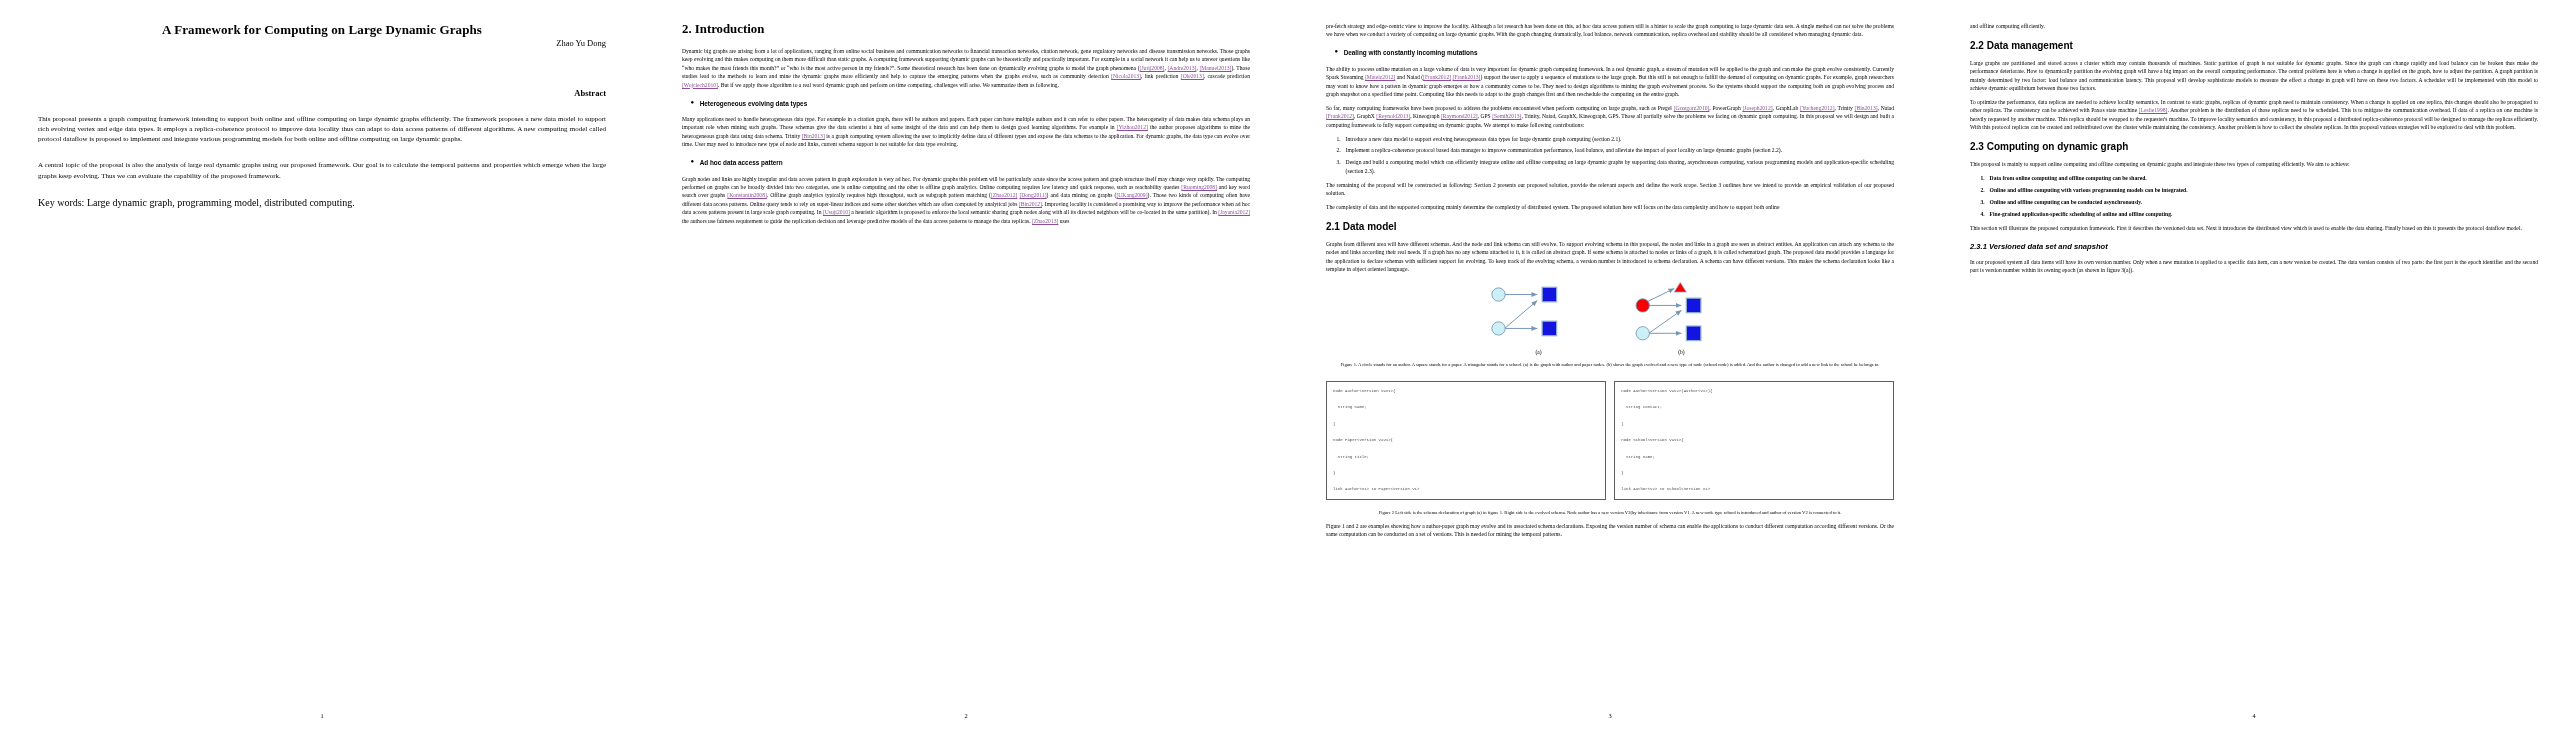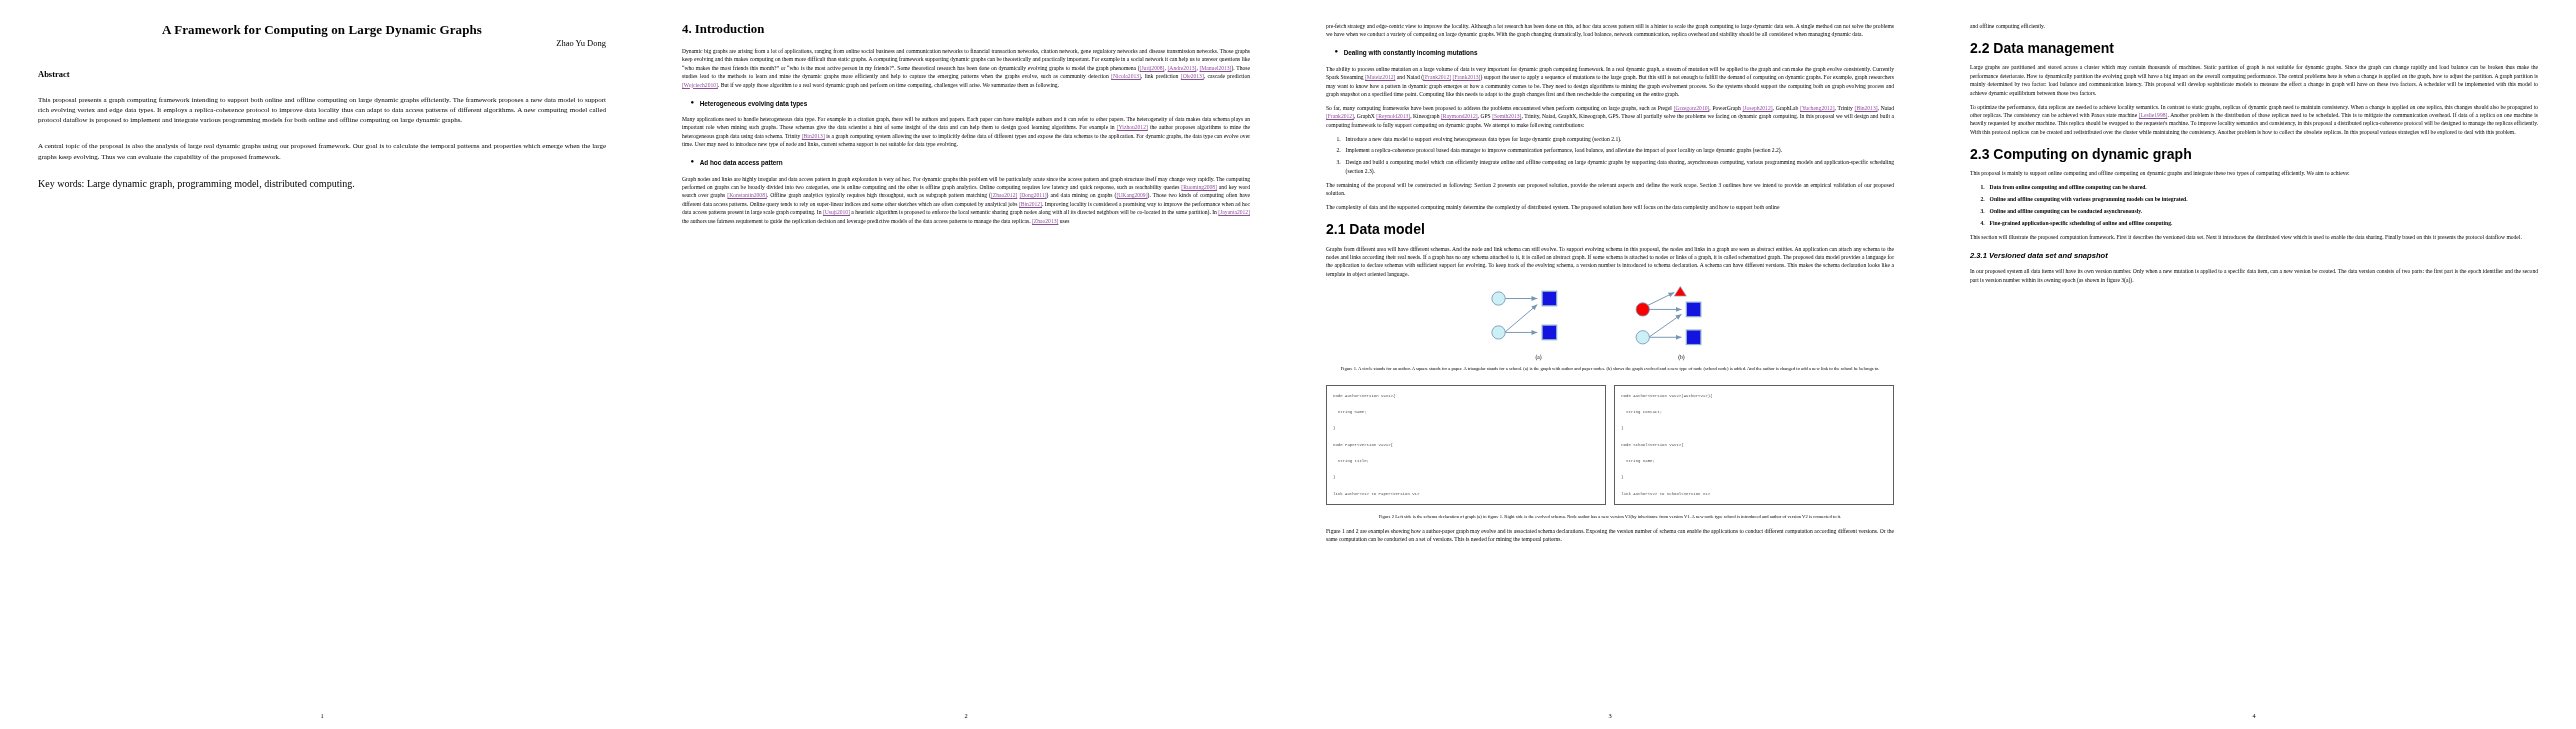--- a/index.html
+++ b/index.html
@@ -37,24 +37,24 @@
     text-align: center;
     font-weight: bold;
     font-size: 13px;
     letter-spacing: 0.1px;
   }
   .author {
     text-align: right;
     font-size: 8.5px;
   }
   .abstract-h {
-    text-align: left;
+    text-align: right;
     font-weight: bold;
     font-size: 8.5px;
-    margin-top: 21px;
+    margin-top: 40px;
   }
   .abs-p {
     font-size: 7px;
     line-height: 1.45;
     text-align: justify;
     margin-top: 16px;
   }
   .kw {
     font-size: 10px;
     margin-top: 16px;
@@ -67,21 +67,21 @@
     font-family: "Liberation Serif", serif;
     font-weight: bold;
     font-size: 12.8px;
     margin: 0 0 11px 0;
     line-height: 1.1;
   }
   h1.sec.tight { margin-top: 8.5px; }
   h2.sub {
     font-family: "Liberation Sans", sans-serif;
     font-weight: bold;
-    font-size: 14px;
+    font-size: 10px;
     margin: 9.7px 0 7.3px 0;
     line-height: 1.15;
   }
   h3.subsub {
     font-family: "Liberation Sans", sans-serif;
     font-weight: bold;
     font-size: 7.6px;
     margin: 8.5px 0 6px 0;
     font-style: italic;
   }
@@ -145,21 +145,21 @@
     <div class="title">A Framework for Computing on Large Dynamic Graphs</div>
     <div class="author">Zhao Yu Dong</div>
     <div class="abstract-h">Abstract</div>
     <div class="abs-p">This proposal presents a graph computing framework intending to support both online and offline computing on large dynamic graphs efficiently. The framework proposes a new data model to support rich evolving vertex and edge data types. It employs a replica-coherence protocol to improve data locality thus can adapt to data access patterns of different algorithms. A new computing model called protocol dataflow is proposed to implement and integrate various programming models for both online and offline computing on large dynamic graphs.</div>
     <div class="abs-p">A central topic of the proposal is also the analysis of large real dynamic graphs using our proposed framework. Our goal is to calculate the temporal patterns and properties which emerge when the large graphs keep evolving. Thus we can evaluate the capability of the proposed framework.</div>
     <div class="kw">Key words: Large dynamic graph, programming model, distributed computing.</div>
     <div class="page-num">1</div>
   </div>
 
   <div class="page">
-    <h1 class="sec">4. Introduction</h1>
+    <h1 class="sec">2. Introduction</h1>
     <div class="col-body">
 
       <p><span>Dynamic big graphs are arising from a lot of applications, ranging from online social business and communication networks to financial transaction networks, citation network, gene regulatory networks and disease transmission networks. Those graphs keep evolving and this makes computing on them more difficult than static graphs. A computing framework supporting dynamic graphs can be theoretically and practically important. For example in a social network it can help us to answer questions like “who makes the most friends this month?” or “who is the most active person in my friends?”. Some theoretical research has been done on dynamically evolving graphs to model the graph phenomena (</span><a class="cite" href="#">[Jurij2008]</a>, <a class="cite" href="#">[Andre2013]</a>, <a class="cite" href="#">[Manuel2013]</a><span>). Those studies lead to the methods to learn and mine the dynamic graphs more efficiently and help to capture the emerging patterns when the graphs evolve, such as community detection </span><a class="cite" href="#">[Nicola2013]</a><span>, link prediction </span><a class="cite" href="#">[Ole2013]</a><span>, cascade prediction </span><a class="cite" href="#">[Wojciech2010]</a><span>. But if we apply those algorithm to a real word dynamic graph and perform on time computing, challenges will arise. We summarize them as following.</span></p>
 
       <div class="bul">
         <span class="dot">●</span>
         <span>Heterogeneous evolving data types</span>
       </div>
 
       <p><span>Many applications need to handle heterogeneous data type. For example in a citation graph, there will be authors and papers. Each paper can have multiple authors and it can refer to other papers. The heterogeneity of data makes data schema plays an important role when mining such graphs. Those schemas give the data scientist a hint of some insight of the data and can help them to design good learning algorithms. For example in </span><a class="cite" href="#">[Yizhou2012]</a><span> the author proposes algorithms to mine the heterogeneous graph data using data schema. Trinity </span><a class="cite" href="#">[Bin2013]</a><span> is a graph computing system allowing the user to implicitly define data of different types and expose the data schemas to the application. For dynamic graphs, the data type can evolve over time. User may need to introduce new type of node and links, current schema support is not suitable for data type evolving.</span></p>

